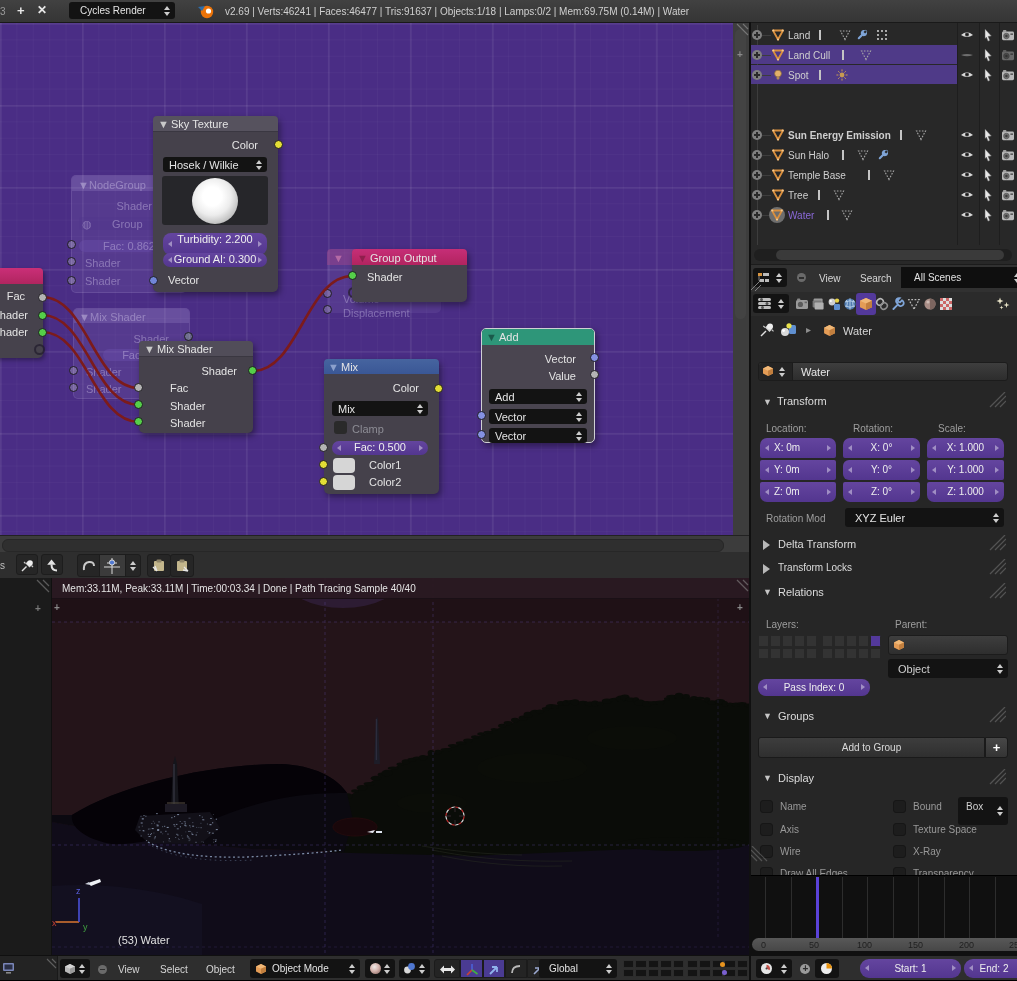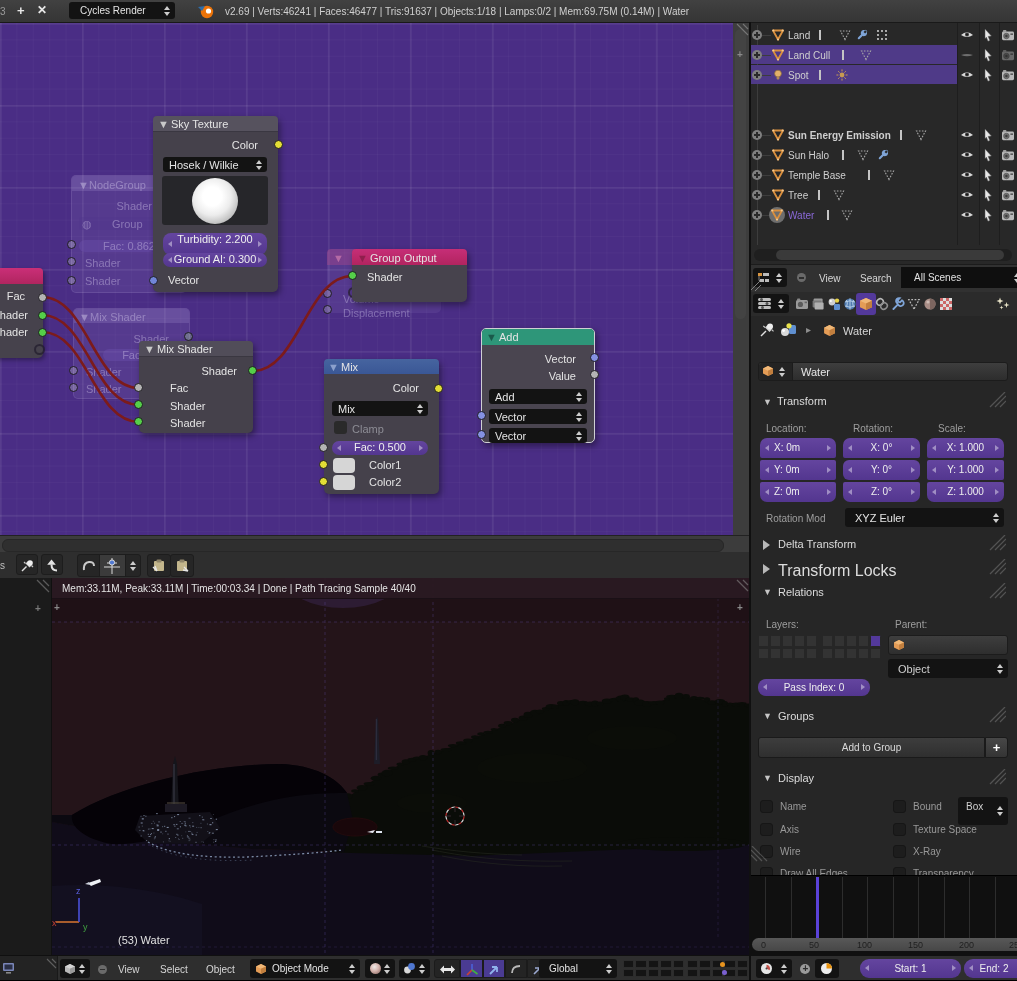--- a/index.html
+++ b/index.html
@@ -1075,21 +1075,21 @@
 <span class="abs" style="left:12px;top:224px;"><span class="tri-r"></span></span>
 <span class="abs" style="left:27px;top:222px;font-size:11px;color:#dcdcdc;">Delta Transform</span>
 <svg class="abs" style="left:233px;top:219px;opacity:.45" width="22" height="16">
           <g stroke="#8a8a8a" stroke-width="1.2">
             <line x1="6" y1="15" x2="21" y2="0"></line>
             <line x1="11" y1="15" x2="22" y2="4"></line>
             <line x1="16" y1="15" x2="22" y2="9"></line>
           </g>
         </svg>
 <span class="abs" style="left:12px;top:248px;"><span class="tri-r"></span></span>
-<span class="abs" style="left:27px;top:246px;font-size:16px;color:#dcdcdc;">Transform Locks</span>
+<span class="abs" style="left:27px;top:246px;font-size:10px;color:#dcdcdc;">Transform Locks</span>
 <svg class="abs" style="left:233px;top:243px;opacity:.45" width="22" height="16">
           <g stroke="#8a8a8a" stroke-width="1.2">
             <line x1="6" y1="15" x2="21" y2="0"></line>
             <line x1="11" y1="15" x2="22" y2="4"></line>
             <line x1="16" y1="15" x2="22" y2="9"></line>
           </g>
         </svg>
 <span class="abs" style="left:12px;top:271px;color:#c6c6c6;font-size:9px;">▼</span>
 <span class="abs" style="left:27px;top:270px;font-size:11px;color:#dcdcdc;">Relations</span>
 <svg class="abs" style="left:233px;top:267px;opacity:.45" width="22" height="16">

